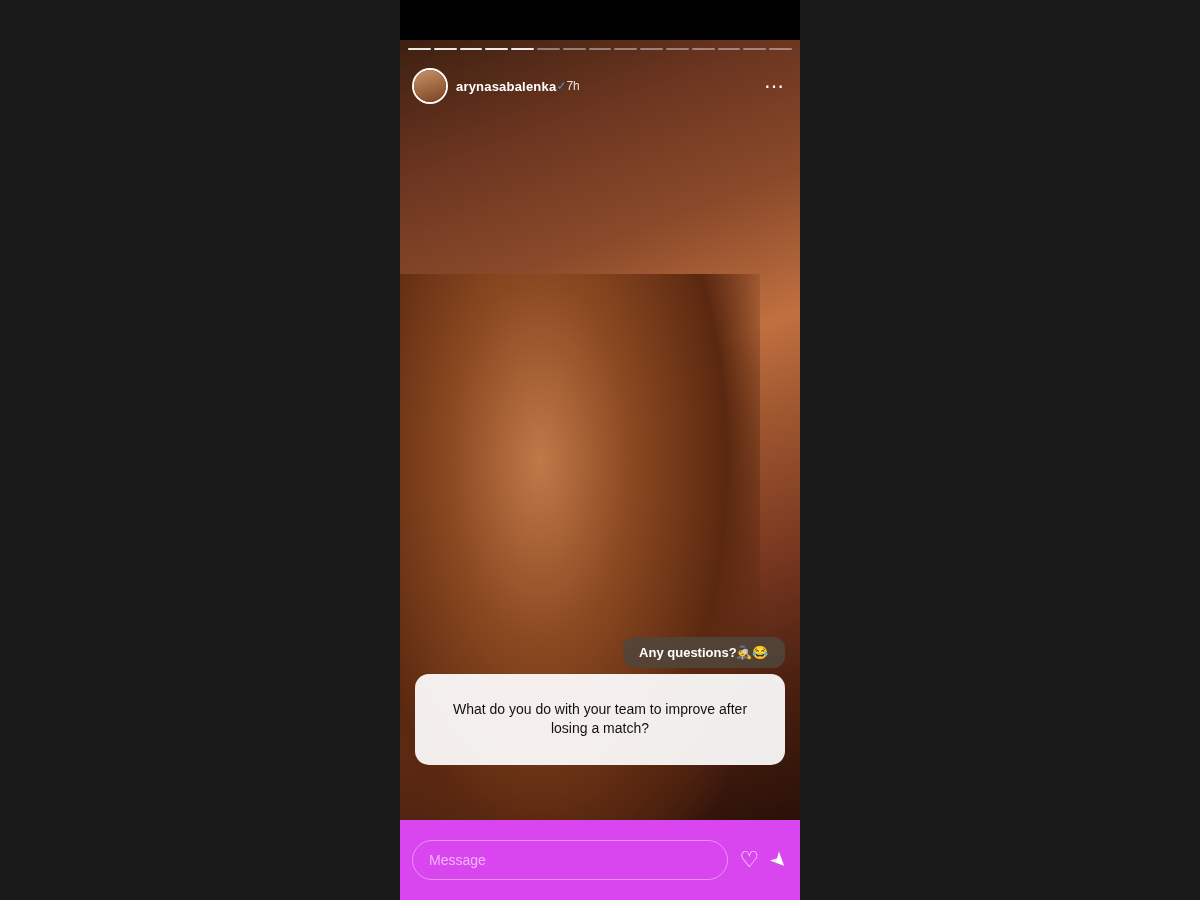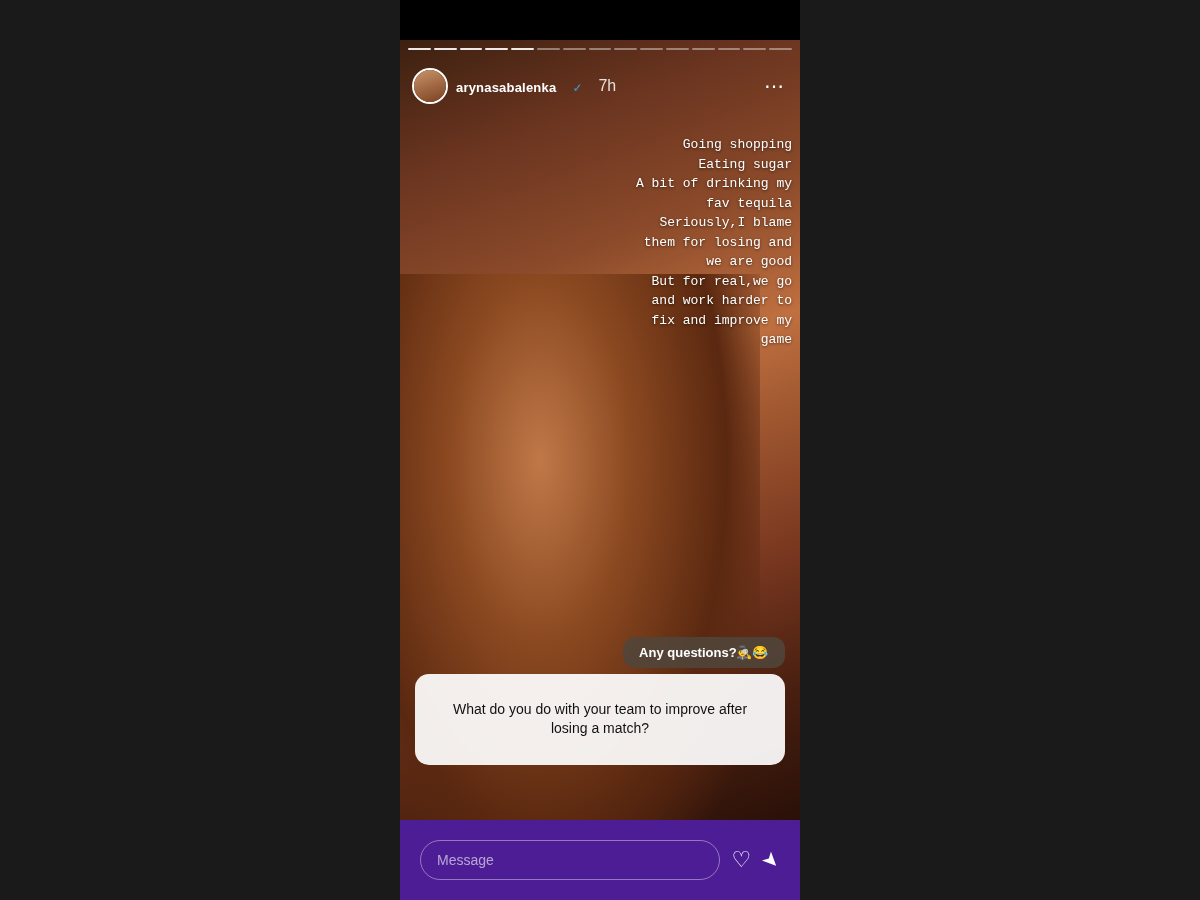--- a/index.html
+++ b/index.html
@@ -84,39 +84,39 @@
     .avatar-inner {
       width: 100%;
       height: 100%;
       background: linear-gradient(160deg, #c9956a 0%, #7a4020 100%);
     }
 
     .header-info {
       flex: 1;
       margin-left: 8px;
       display: flex;
-      align-items: flex-end;
-      gap: 16px;
+      align-items: flex-start;
+      gap: 0;
     }
 
     .username {
       color: #fff;
       font-size: 13px;
       font-weight: 600;
       letter-spacing: 0.2px;
     }
 
     .verified-icon {
       color: #3d9de3;
       font-size: 12px;
     }
 
     .timestamp {
       color: rgba(255,255,255,0.85);
-      font-size: 16px;
+      font-size: 12px;
     }
 
     .more-button {
       color: #fff;
       font-size: 20px;
       cursor: pointer;
       padding: 4px;
       line-height: 1;
     }
 
@@ -205,24 +205,24 @@
       text-align: center;
       font-size: 14px;
       color: #111;
       font-weight: 400;
       line-height: 1.4;
     }
 
     
     .bottom-bar {
       height: 80px;
-      background: #4c1d95;
+      background: #d946ef;
       display: flex;
       align-items: center;
-      padding: 0 20px;
+      padding: 0 12px;
       gap: 12px;
       flex-shrink: 0;
     }
 
     .message-input {
       flex: 1;
       height: 40px;
       border-radius: 20px;
       border: 1px solid rgba(255,255,255,0.4);
       background: transparent;
@@ -287,33 +287,20 @@
         <div class="avatar-inner"></div>
       </div>
       <div class="header-info">
         <span class="username">arynasabalenka</span>
         <span class="verified-icon">✓</span>
         <span class="timestamp">7h</span>
       </div>
       <div class="more-button">⋯</div>
     </div>
 
-    <div class="story-text">
-      <p>Going shopping
-      Eating sugar
-A bit of drinking my
-    fav tequila
-Seriously,I blame
-them for losing and
-   we are good
-But for real,we go
-and work harder to
- fix and improve my
-      game</p>
-    </div>
 
     <div class="qa-section">
       <div style="text-align:center;">
         <span class="qa-label">Any questions?🕵️😂</span>
       </div>
       <div class="qa-question">What do you do with your team to improve after losing a match?</div>
     </div>
   </div>
 
   <div class="bottom-bar">

